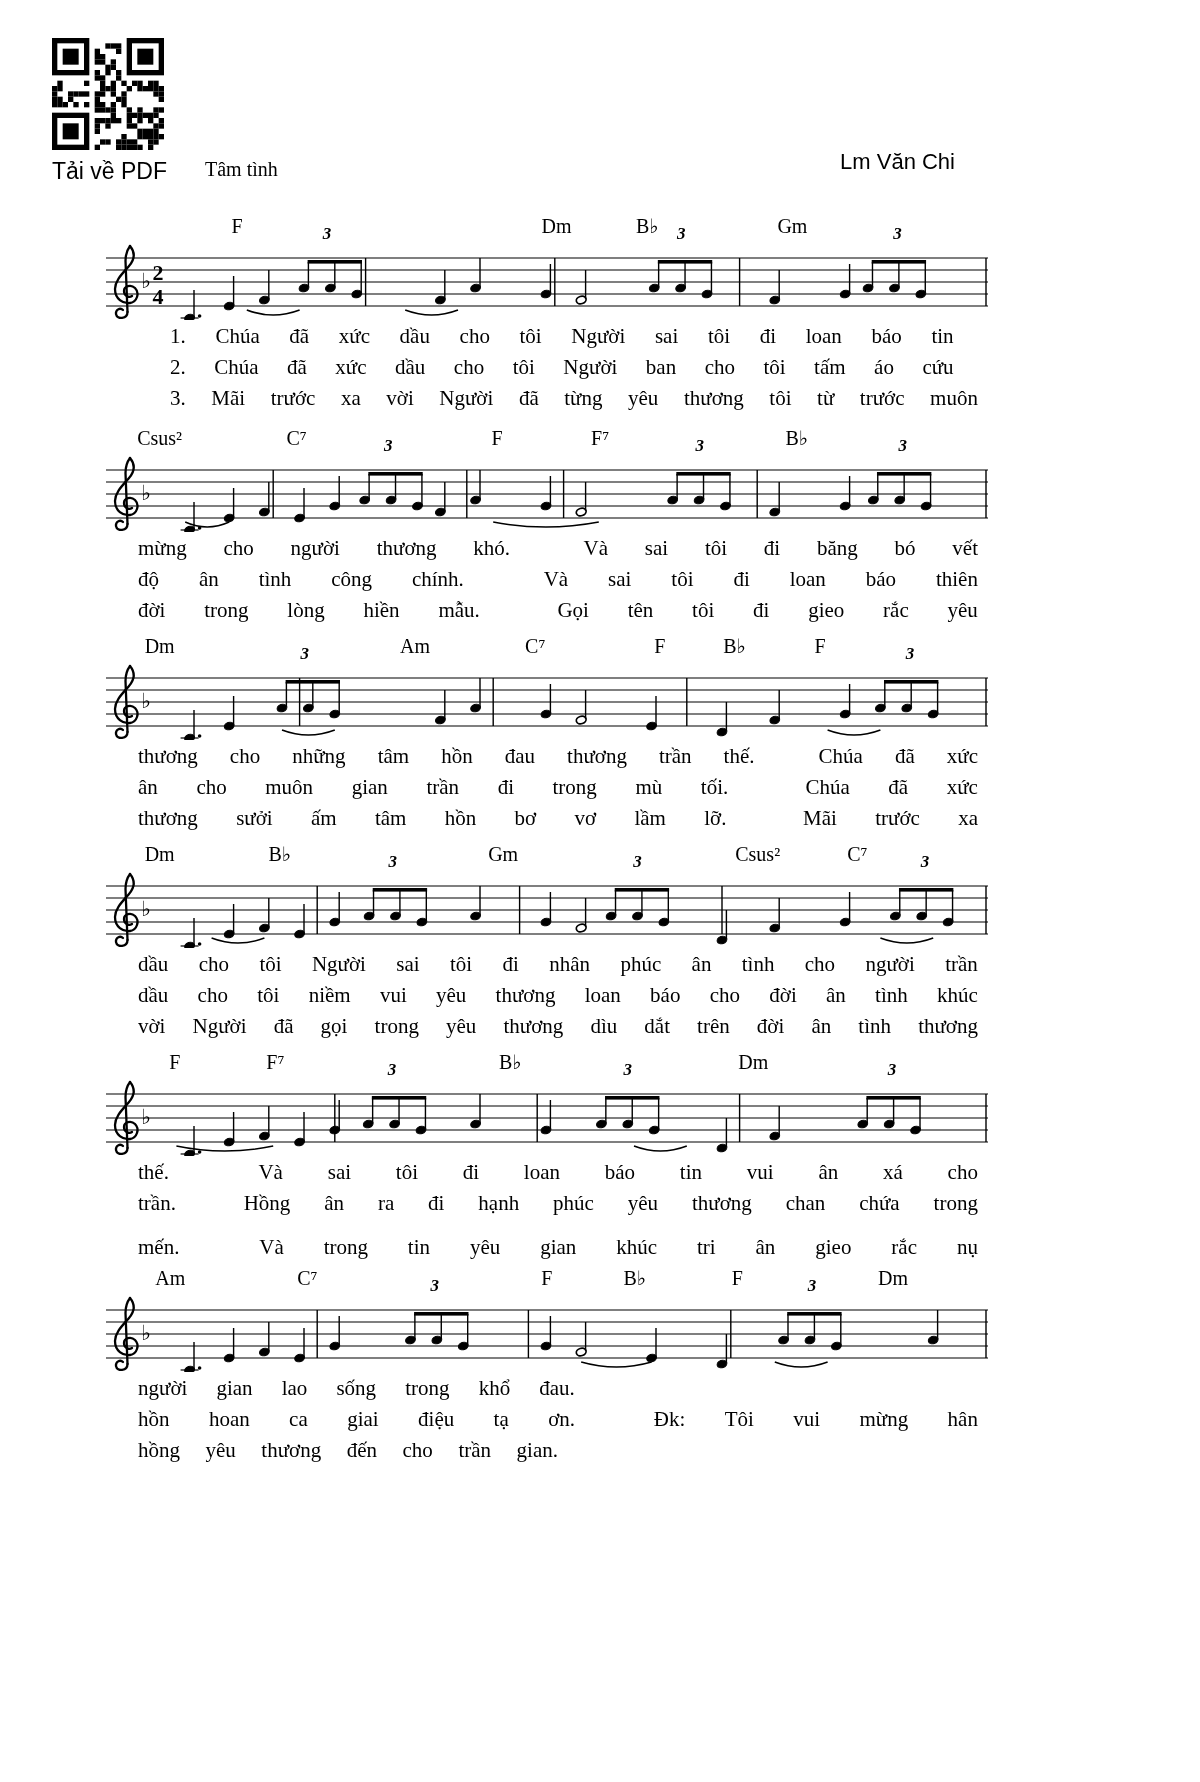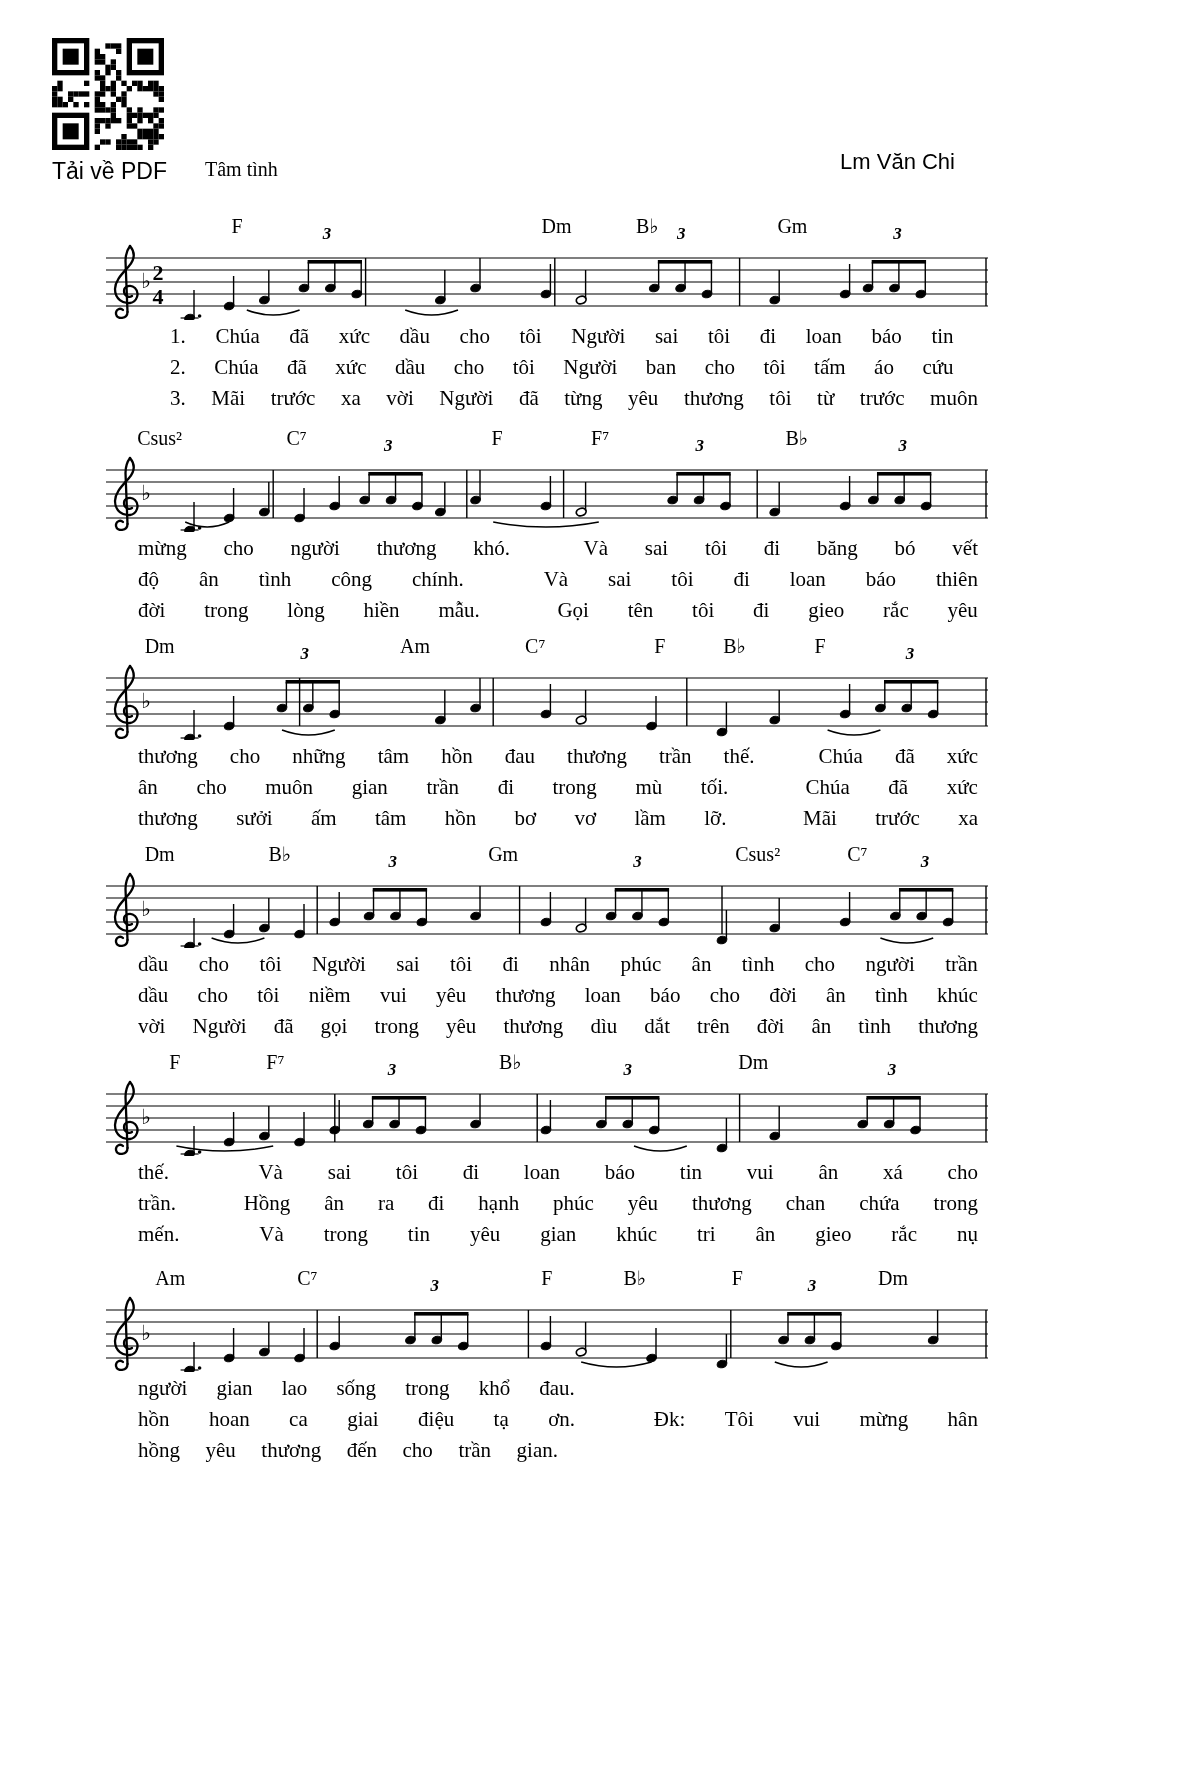--- a/index.html
+++ b/index.html
@@ -755,21 +755,21 @@
             <span>ra</span>
             <span>đi</span>
             <span>hạnh</span>
             <span>phúc</span>
             <span>yêu</span>
             <span>thương</span>
             <span>chan</span>
             <span>chứa</span>
             <span>trong</span>
           </div>
-          <div class="lyric-line" style="width: 100%;">
+          <div class="lyric-line" style="width: 100%; margin-top: 13px;">
             <span>mến.</span>
             <span></span>
             <span>Và</span>
             <span>trong</span>
             <span>tin</span>
             <span>yêu</span>
             <span>gian</span>
             <span>khúc</span>
             <span>tri</span>
             <span>ân</span>

